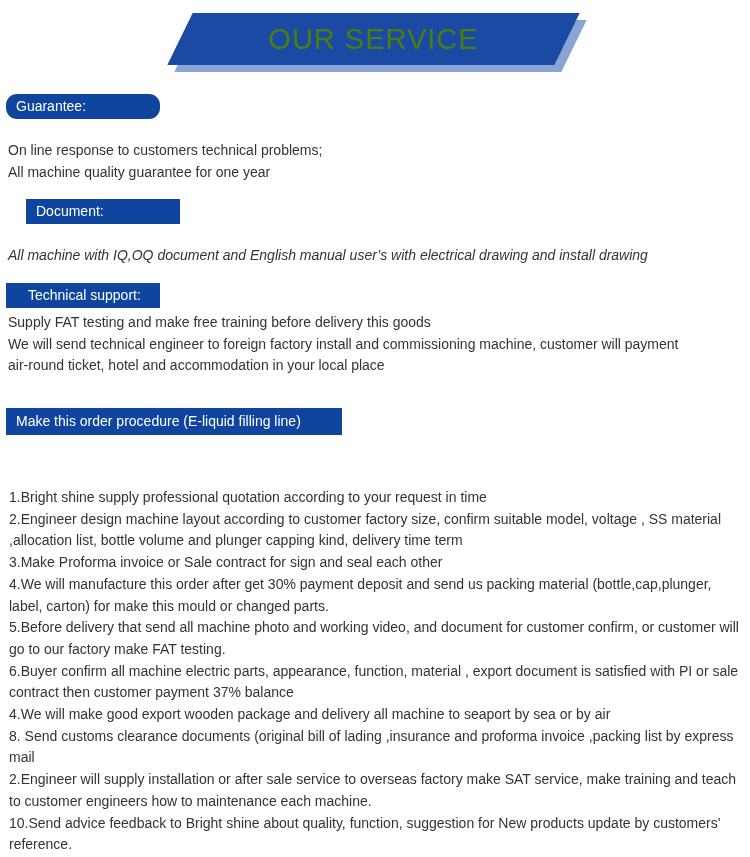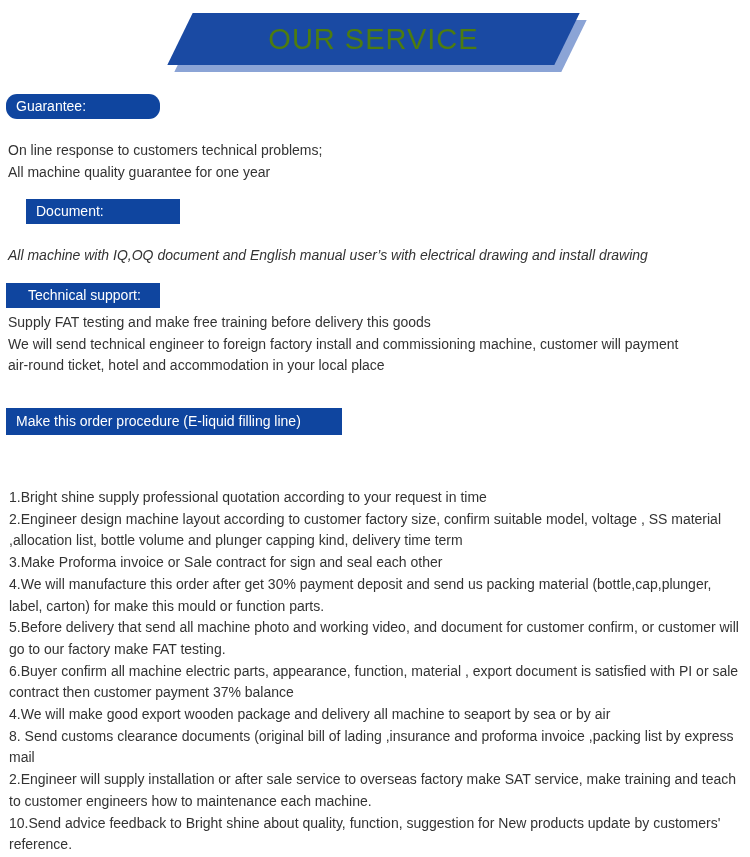--- a/index.html
+++ b/index.html
@@ -95,21 +95,21 @@
   <div class="line">air-round ticket, hotel and accommodation in your local place</div>
 </div>
 
 <div class="bar bar-order">Make this order procedure (E-liquid filling line)</div>
 <div class="textblock tb-order">
   <div class="line">1.Bright shine supply professional quotation according to your request in time</div>
   <div class="line">2.Engineer design machine layout according to customer factory size, confirm suitable model, voltage , SS material</div>
   <div class="line">,allocation list, bottle volume and plunger capping kind, delivery time term</div>
   <div class="line">3.Make Proforma invoice or Sale contract for sign and seal each other</div>
   <div class="line">4.We will manufacture this order after get 30% payment deposit and send us packing material (bottle,cap,plunger,</div>
-  <div class="line">label, carton) for make this mould or function parts.</div>
+  <div class="line">label, carton) for make this mould or changed parts.</div>
   <div class="line">5.Before delivery that send all machine photo and working video, and document for customer confirm, or customer will</div>
   <div class="line">go to our factory make FAT testing.</div>
   <div class="line">6.Buyer confirm all machine electric parts, appearance, function, material , export document is satisfied with PI or sale</div>
   <div class="line">contract then customer payment 37% balance</div>
   <div class="line">4.We will make good export wooden package and delivery all machine to seaport by sea or by air</div>
   <div class="line">8. Send customs clearance documents (original bill of lading ,insurance and proforma invoice ,packing list by express</div>
   <div class="line">mail</div>
   <div class="line">2.Engineer will supply installation or after sale service to overseas factory make SAT service, make training and teach</div>
   <div class="line">to customer engineers how to maintenance each machine.</div>
   <div class="line">10.Send advice feedback to Bright shine about quality, function, suggestion for New products update by customers'</div>

